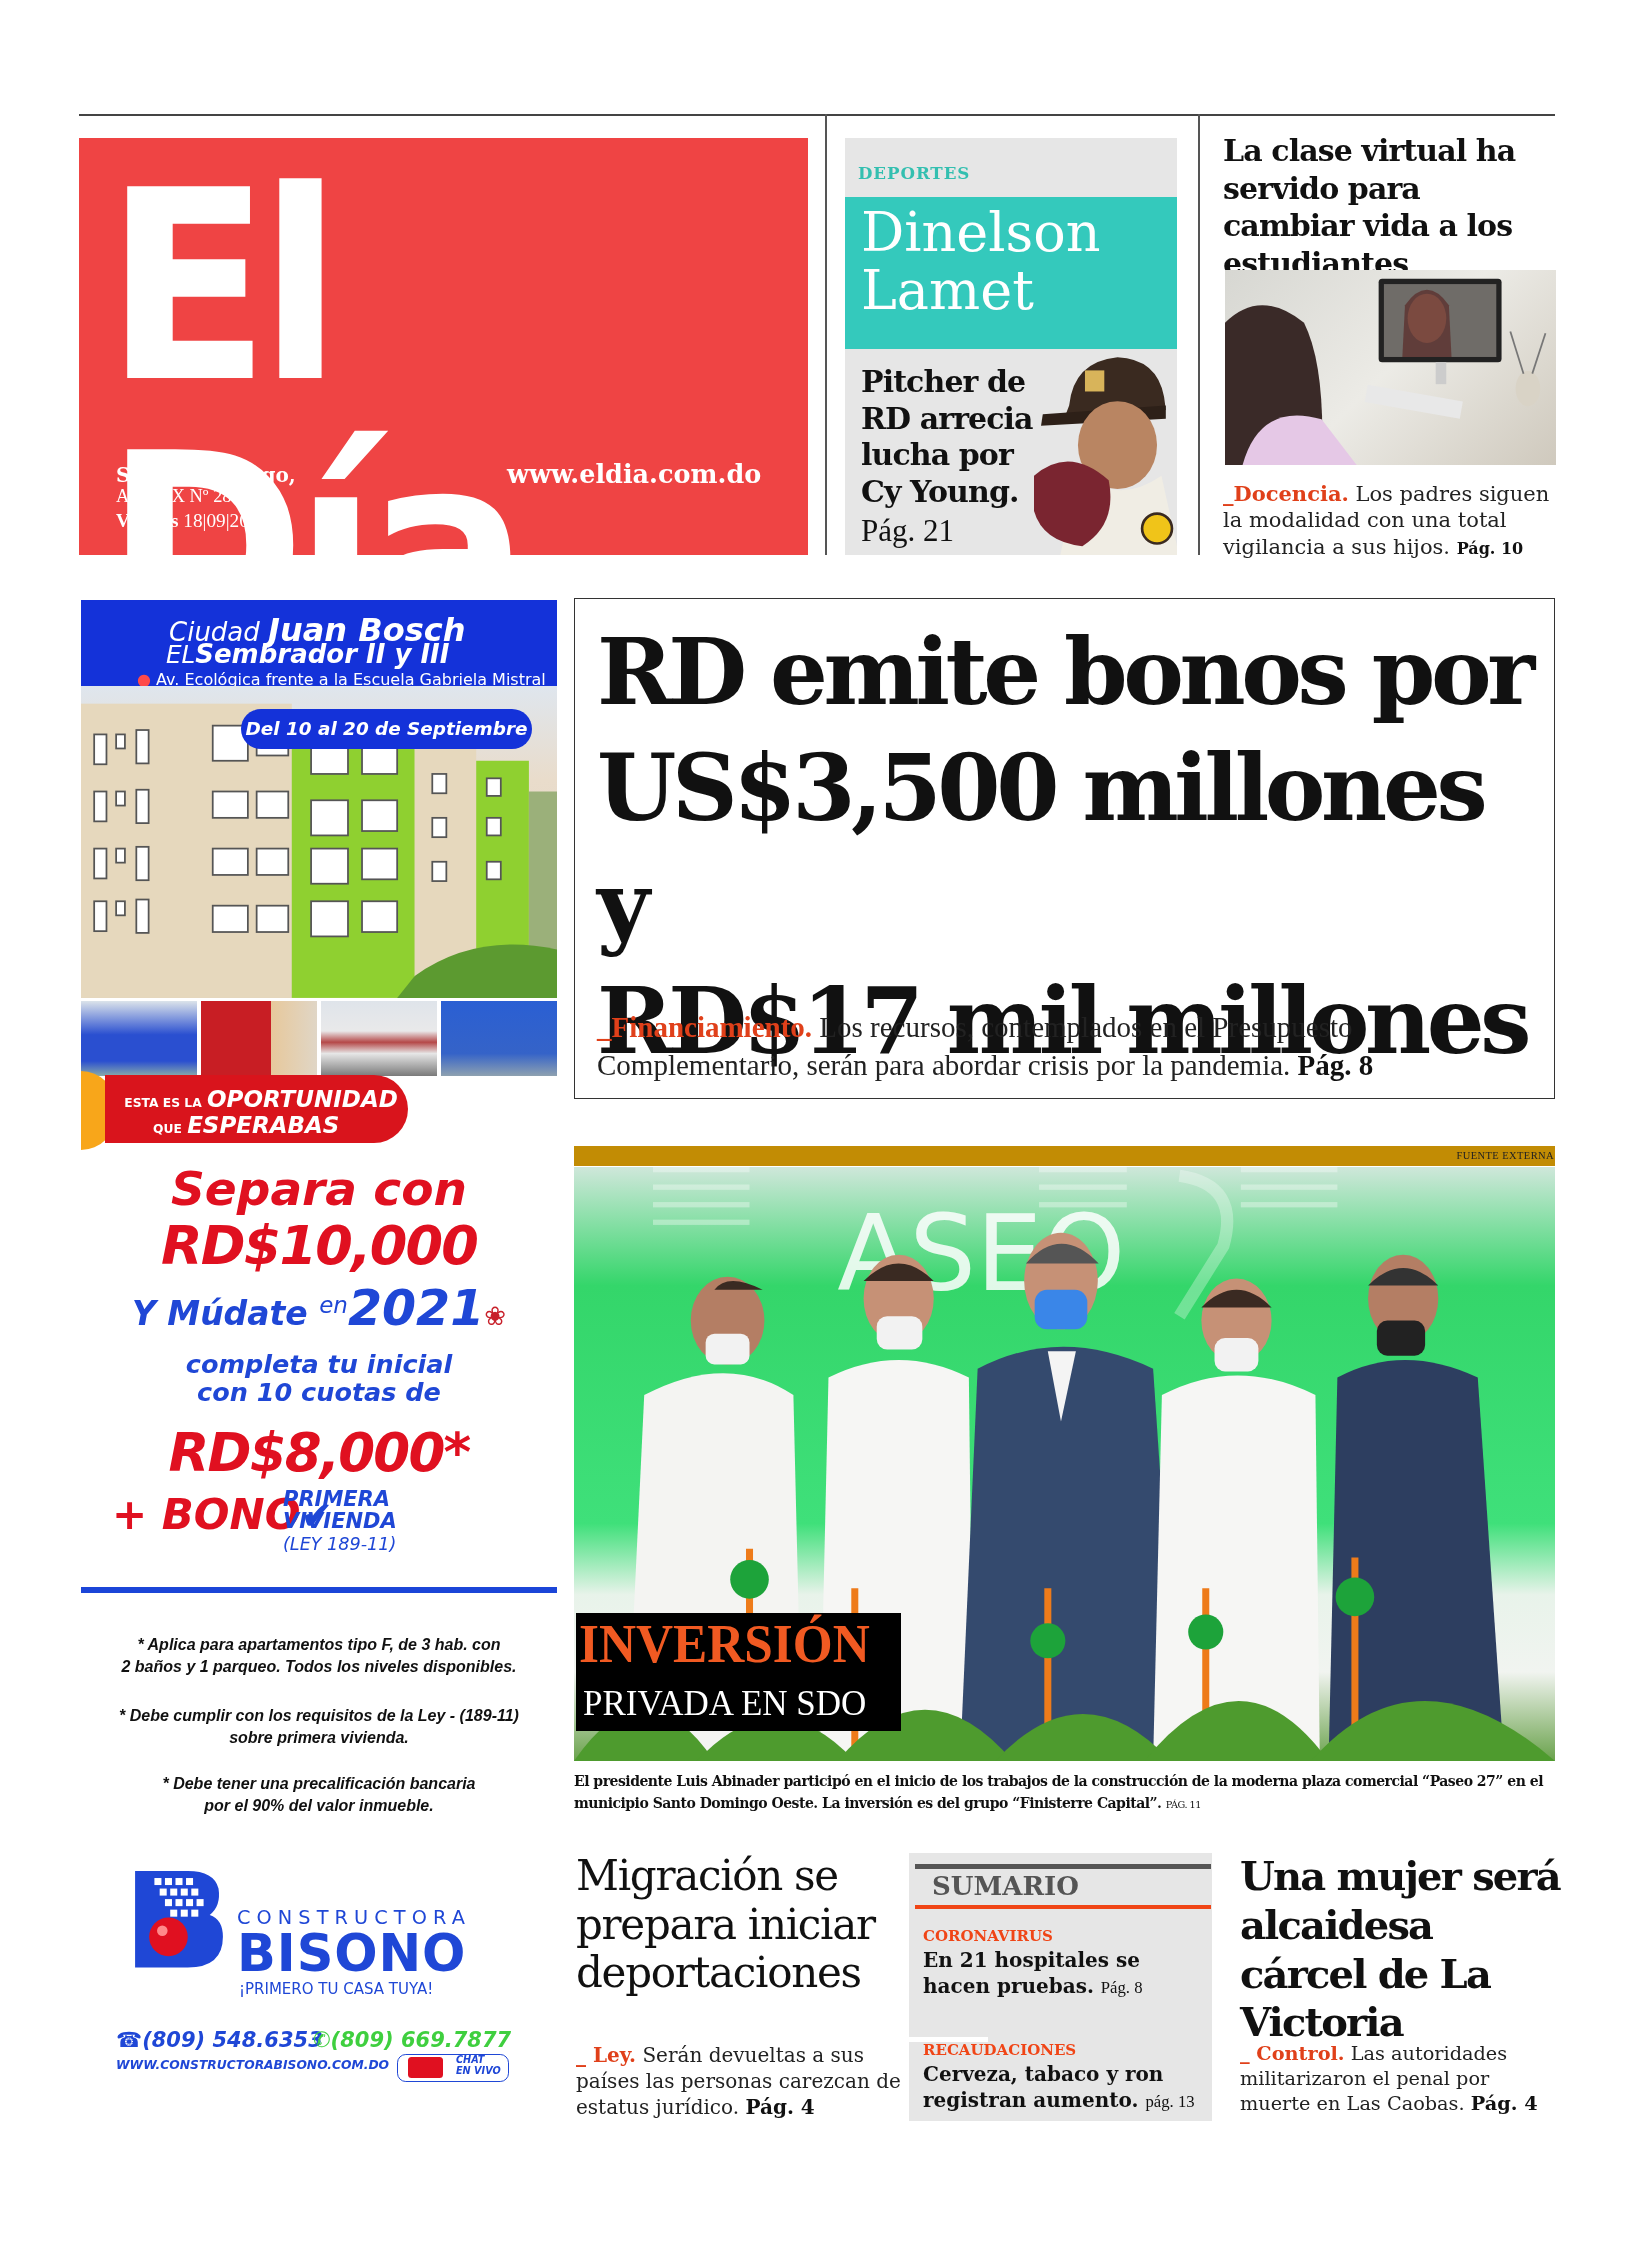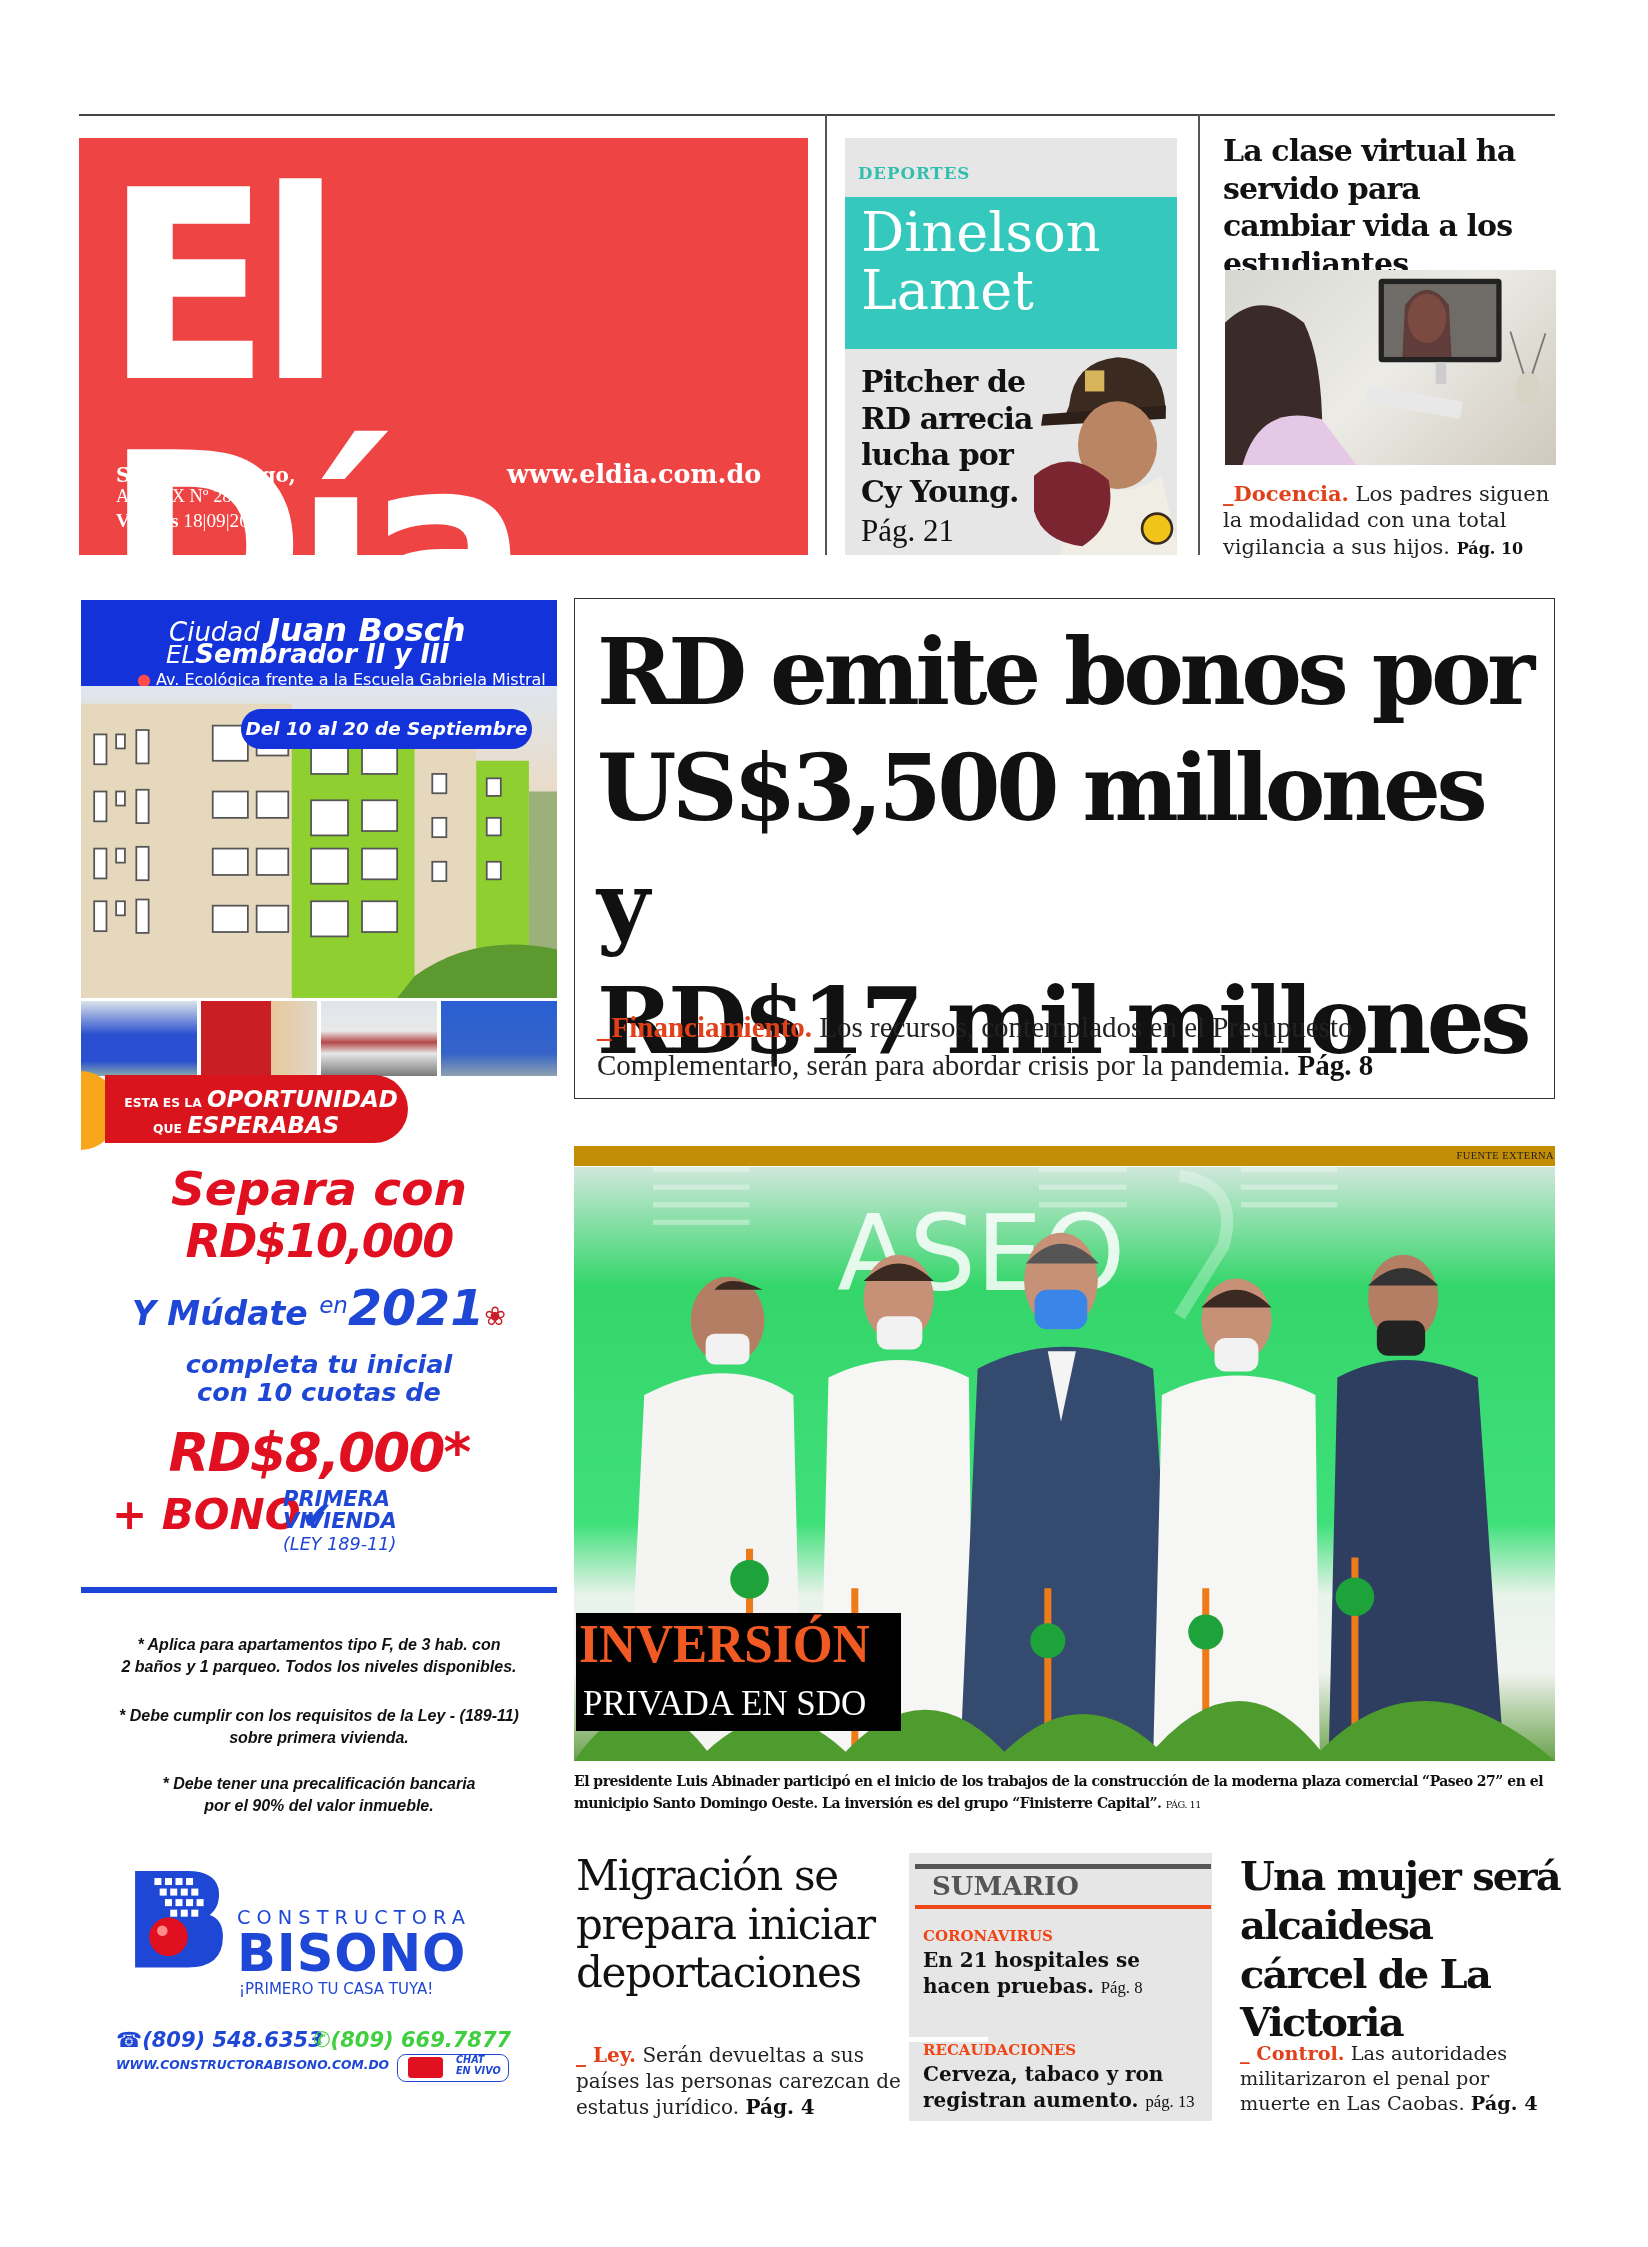--- a/index.html
+++ b/index.html
@@ -51,21 +51,21 @@
   .strip-img { flex: 1; height: 100%; }
   #ad-banner { left: 105px; top: 1075px; width: 303px; height: 68px; background: #d9141c; border-radius: 0 35px 35px 0; color: #fff; font-family: "DejaVu Sans", sans-serif; font-weight: bold; }
   #ad-sun { left: 81px; top: 1071px; width: 35px; height: 79px; background: #f8a61a; border-radius: 0 40px 40px 0; }
   #ad-banner .b1 { position: absolute; left: 19.3px; top: 10.5px; font-size: 12.3px; }
   #ad-banner .b1 big { font-size: 23px; font-style: italic; margin-left: 5.3px; }
   #ad-banner .b2 { position: absolute; left: 48px; top: 37px; font-size: 12.3px; }
   #ad-banner .b2 big { font-size: 23px; font-style: italic; margin-left: 5.3px; }
 
   .promo { position: absolute; font-family: "DejaVu Sans", sans-serif; font-weight: bold; text-align: center; white-space: nowrap; font-style: italic; }
   #promo-1 { left: 81px; top: 1161px; width: 476px; font-size: 47px; color: #e01020; }
-  #promo-2 { left: 81px; top: 1214px; width: 476px; font-size: 46px; color: #e01020; letter-spacing: -1.8px; }
+  #promo-2 { left: 81px; top: 1214px; width: 476px; font-size: 54px; color: #e01020; letter-spacing: -1.8px; }
   #promo-3 { left: 81px; top: 1280px; width: 476px; font-size: 33px; color: #1f47d6; }
   #promo-3 small { font-size: 23px; vertical-align: super; font-weight: normal; }
   #promo-3 big { font-size: 49px; }
   #promo-4 { left: 81px; top: 1350px; width: 476px; font-size: 25.5px; color: #1f47d6; line-height: 1.1; }
   #promo-5 { left: 81px; top: 1422px; width: 476px; font-size: 53px; color: #e01020; letter-spacing: -1.8px; }
   #promo-6 { left: 112px; top: 1490px; font-size: 42px; color: #e01020; text-align: left; }
   #promo-6b { left: 283px; top: 1488px; font-size: 21px; color: #1f47d6; text-align: left; line-height: 1.05; }
   #promo-6b small { font-size: 17.6px; font-weight: normal; }
   #promo-rule { left: 81px; top: 1587px; width: 476px; height: 6.1px; background: #1b45d8; }
   .fine { position: absolute; left: 81px; width: 476px; text-align: center; font-family: "Liberation Sans", sans-serif; font-weight: bold; font-style: italic; font-size: 16px; color: #111; line-height: 1.35; }

